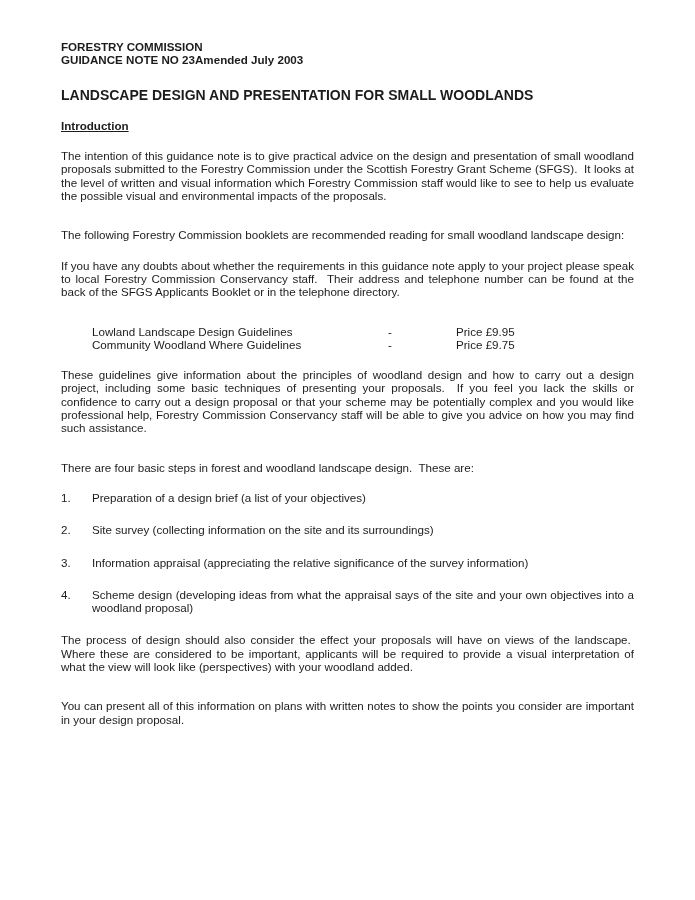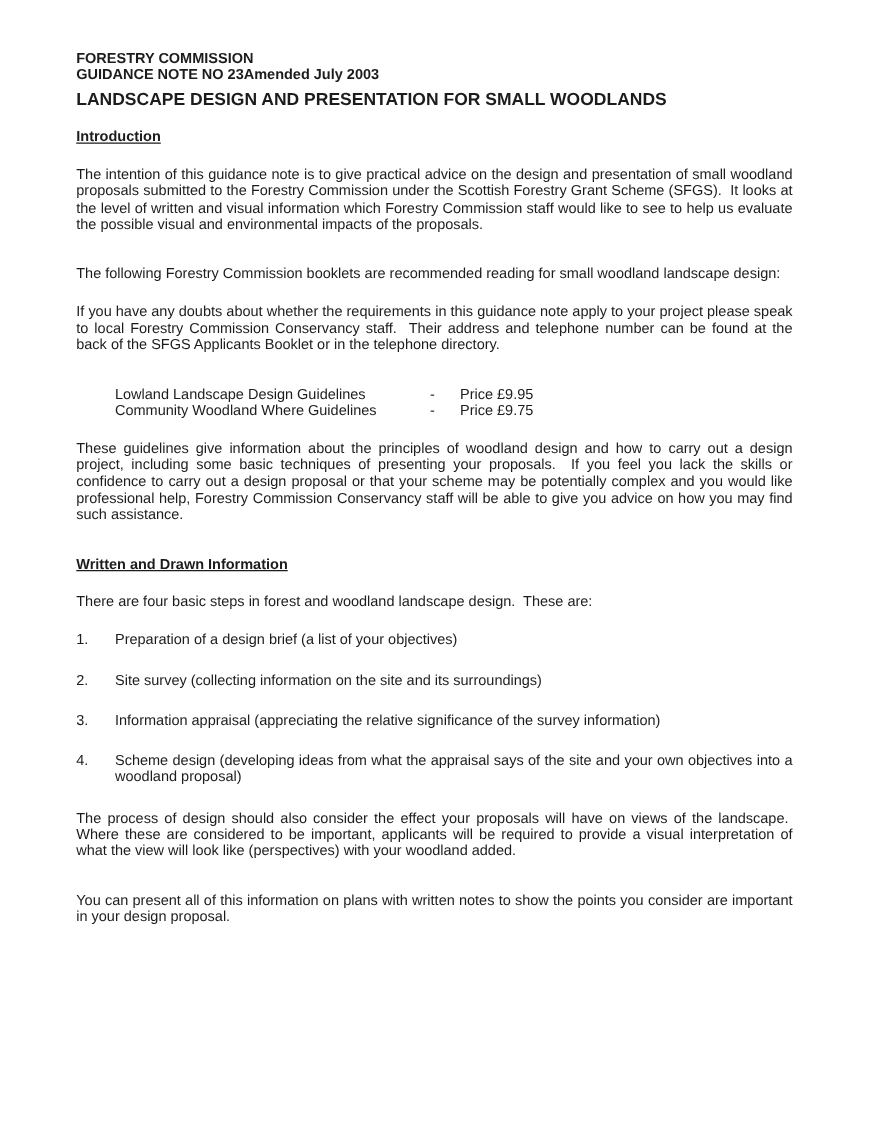--- a/index.html
+++ b/index.html
@@ -14,21 +14,21 @@
     box-sizing: border-box;
     padding: 40px 61px 0 61px;
     background: #ffffff;
     color: #1c1c1c;
     font-family: "Liberation Sans", sans-serif;
     font-size: 11.6px;
     line-height: 13.3px;
     overflow: hidden;
   }
   .bold { font-weight: bold; }
-  .doc-header { margin-bottom: 6px; }
+  .doc-header { margin-bottom: 22px; }
   .header-row { display: flex; justify-content: flex-start; font-weight: bold; }
   .doc-title {
     font-size: 14px;
     font-weight: bold;
     margin: 0 0 17px 0;
     line-height: 13.3px;
   }
   .section-heading {
     font-size: 11.6px;
     font-weight: bold;
@@ -38,21 +38,21 @@
   }
   .para {
     margin: 0 0 26px 0;
     text-align: justify;
   }
   .para.tight { margin-bottom: 17px; }
   .booklist {
     margin: 0 0 17px 0;
     padding-left: 31px;
   }
-  .book-row { display: flex; }
+  .book-row { display: flex; gap: 44px; }
   .book-title { width: 252px; flex: none; }
   .book-dash { width: 24px; flex: none; }
   .book-price { flex: none; }
   .steps { margin: 0 0 7px 0; }
   .step { display: flex; margin: 0 0 19px 0; }
   .step-num { width: 31px; flex: none; }
   .step-text { flex: 1; text-align: justify; }
 </style>
 </head>
 <body>
@@ -86,21 +86,20 @@
     <div class="book-row">
       <span class="book-title">Community Woodland Where Guidelines</span>
       <span class="book-dash">-</span>
       <span class="book-price">Price £9.75</span>
     </div>
   </div>
 
 
   <p class="para">These guidelines give information about the principles of woodland design and how to carry out a design project, including some basic techniques of presenting your proposals.&nbsp; If you feel you lack the skills or confidence to carry out a design proposal or that your scheme may be potentially complex and you would like professional help, Forestry Commission Conservancy staff will be able to give you advice on how you may find such assistance.</p>
 
-  <h2 class="section-heading">Written and Drawn Information</h2>
 
   <p class="para tight">There are four basic steps in forest and woodland landscape design.&nbsp; These are:</p>
 
   <div class="steps">
     <div class="step">
       <span class="step-num">1.</span>
       <span class="step-text">Preparation of a design brief (a list of your objectives)</span>
     </div>
     <div class="step">
       <span class="step-num">2.</span>

